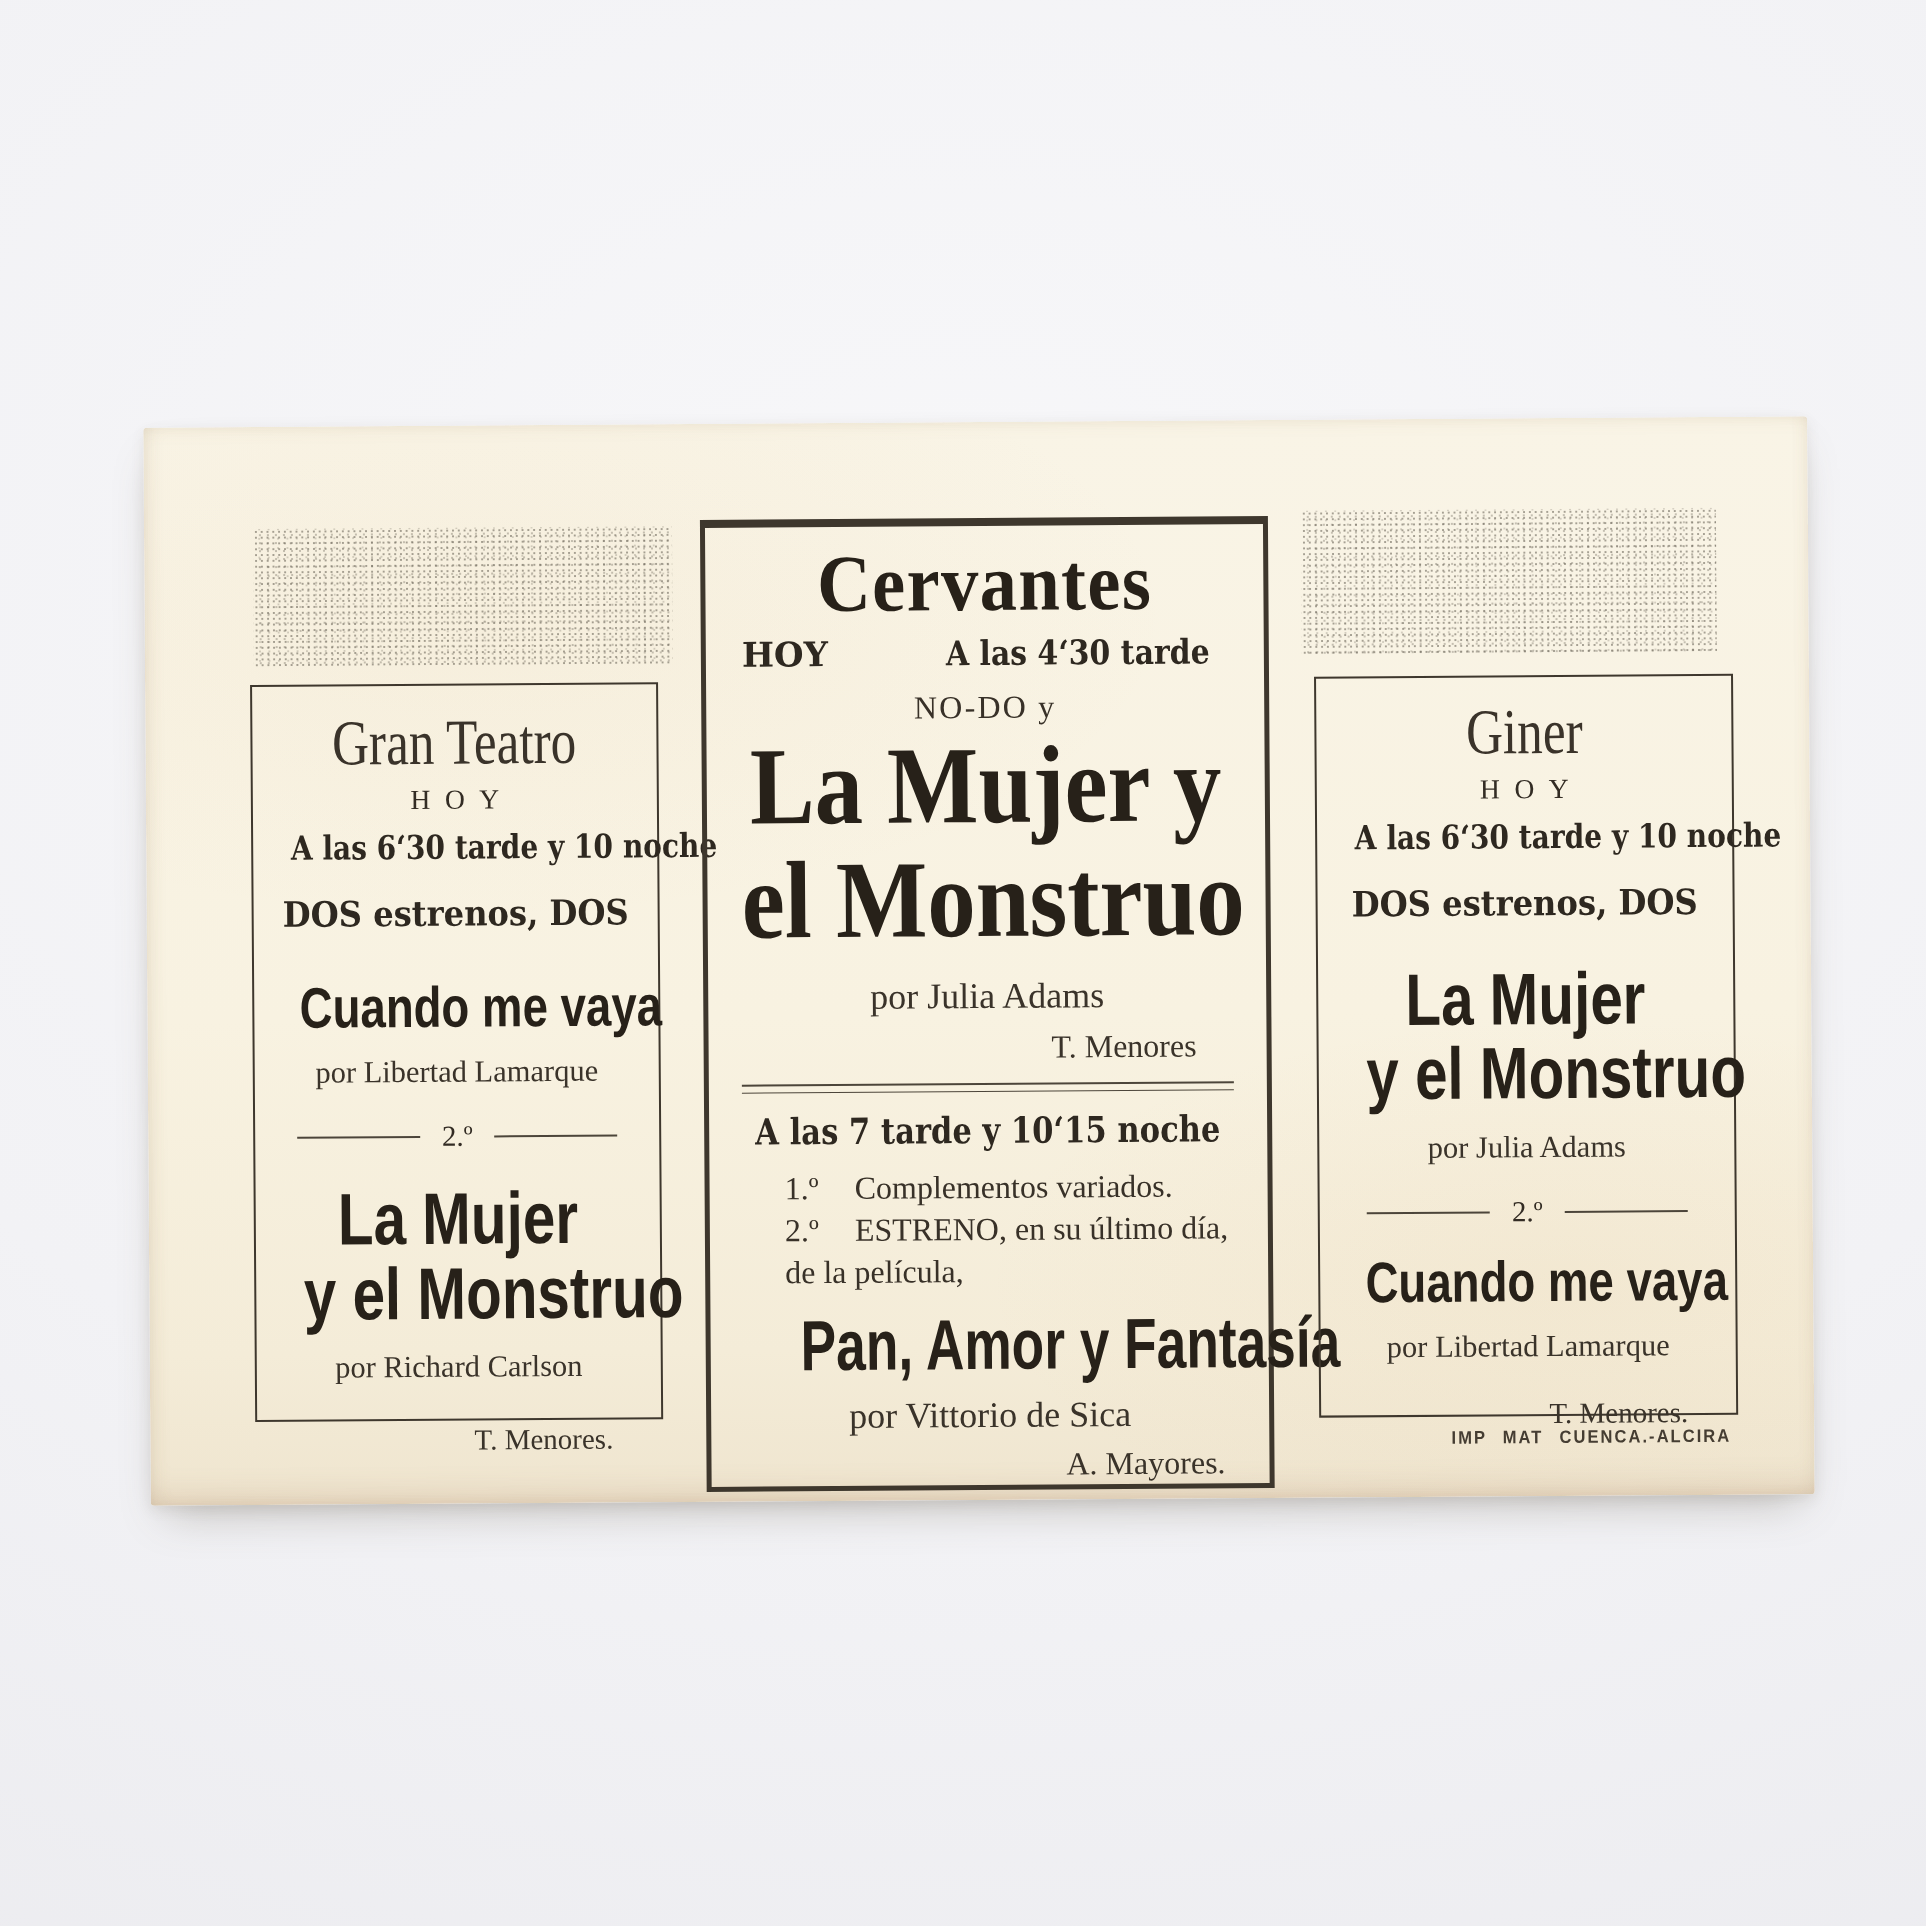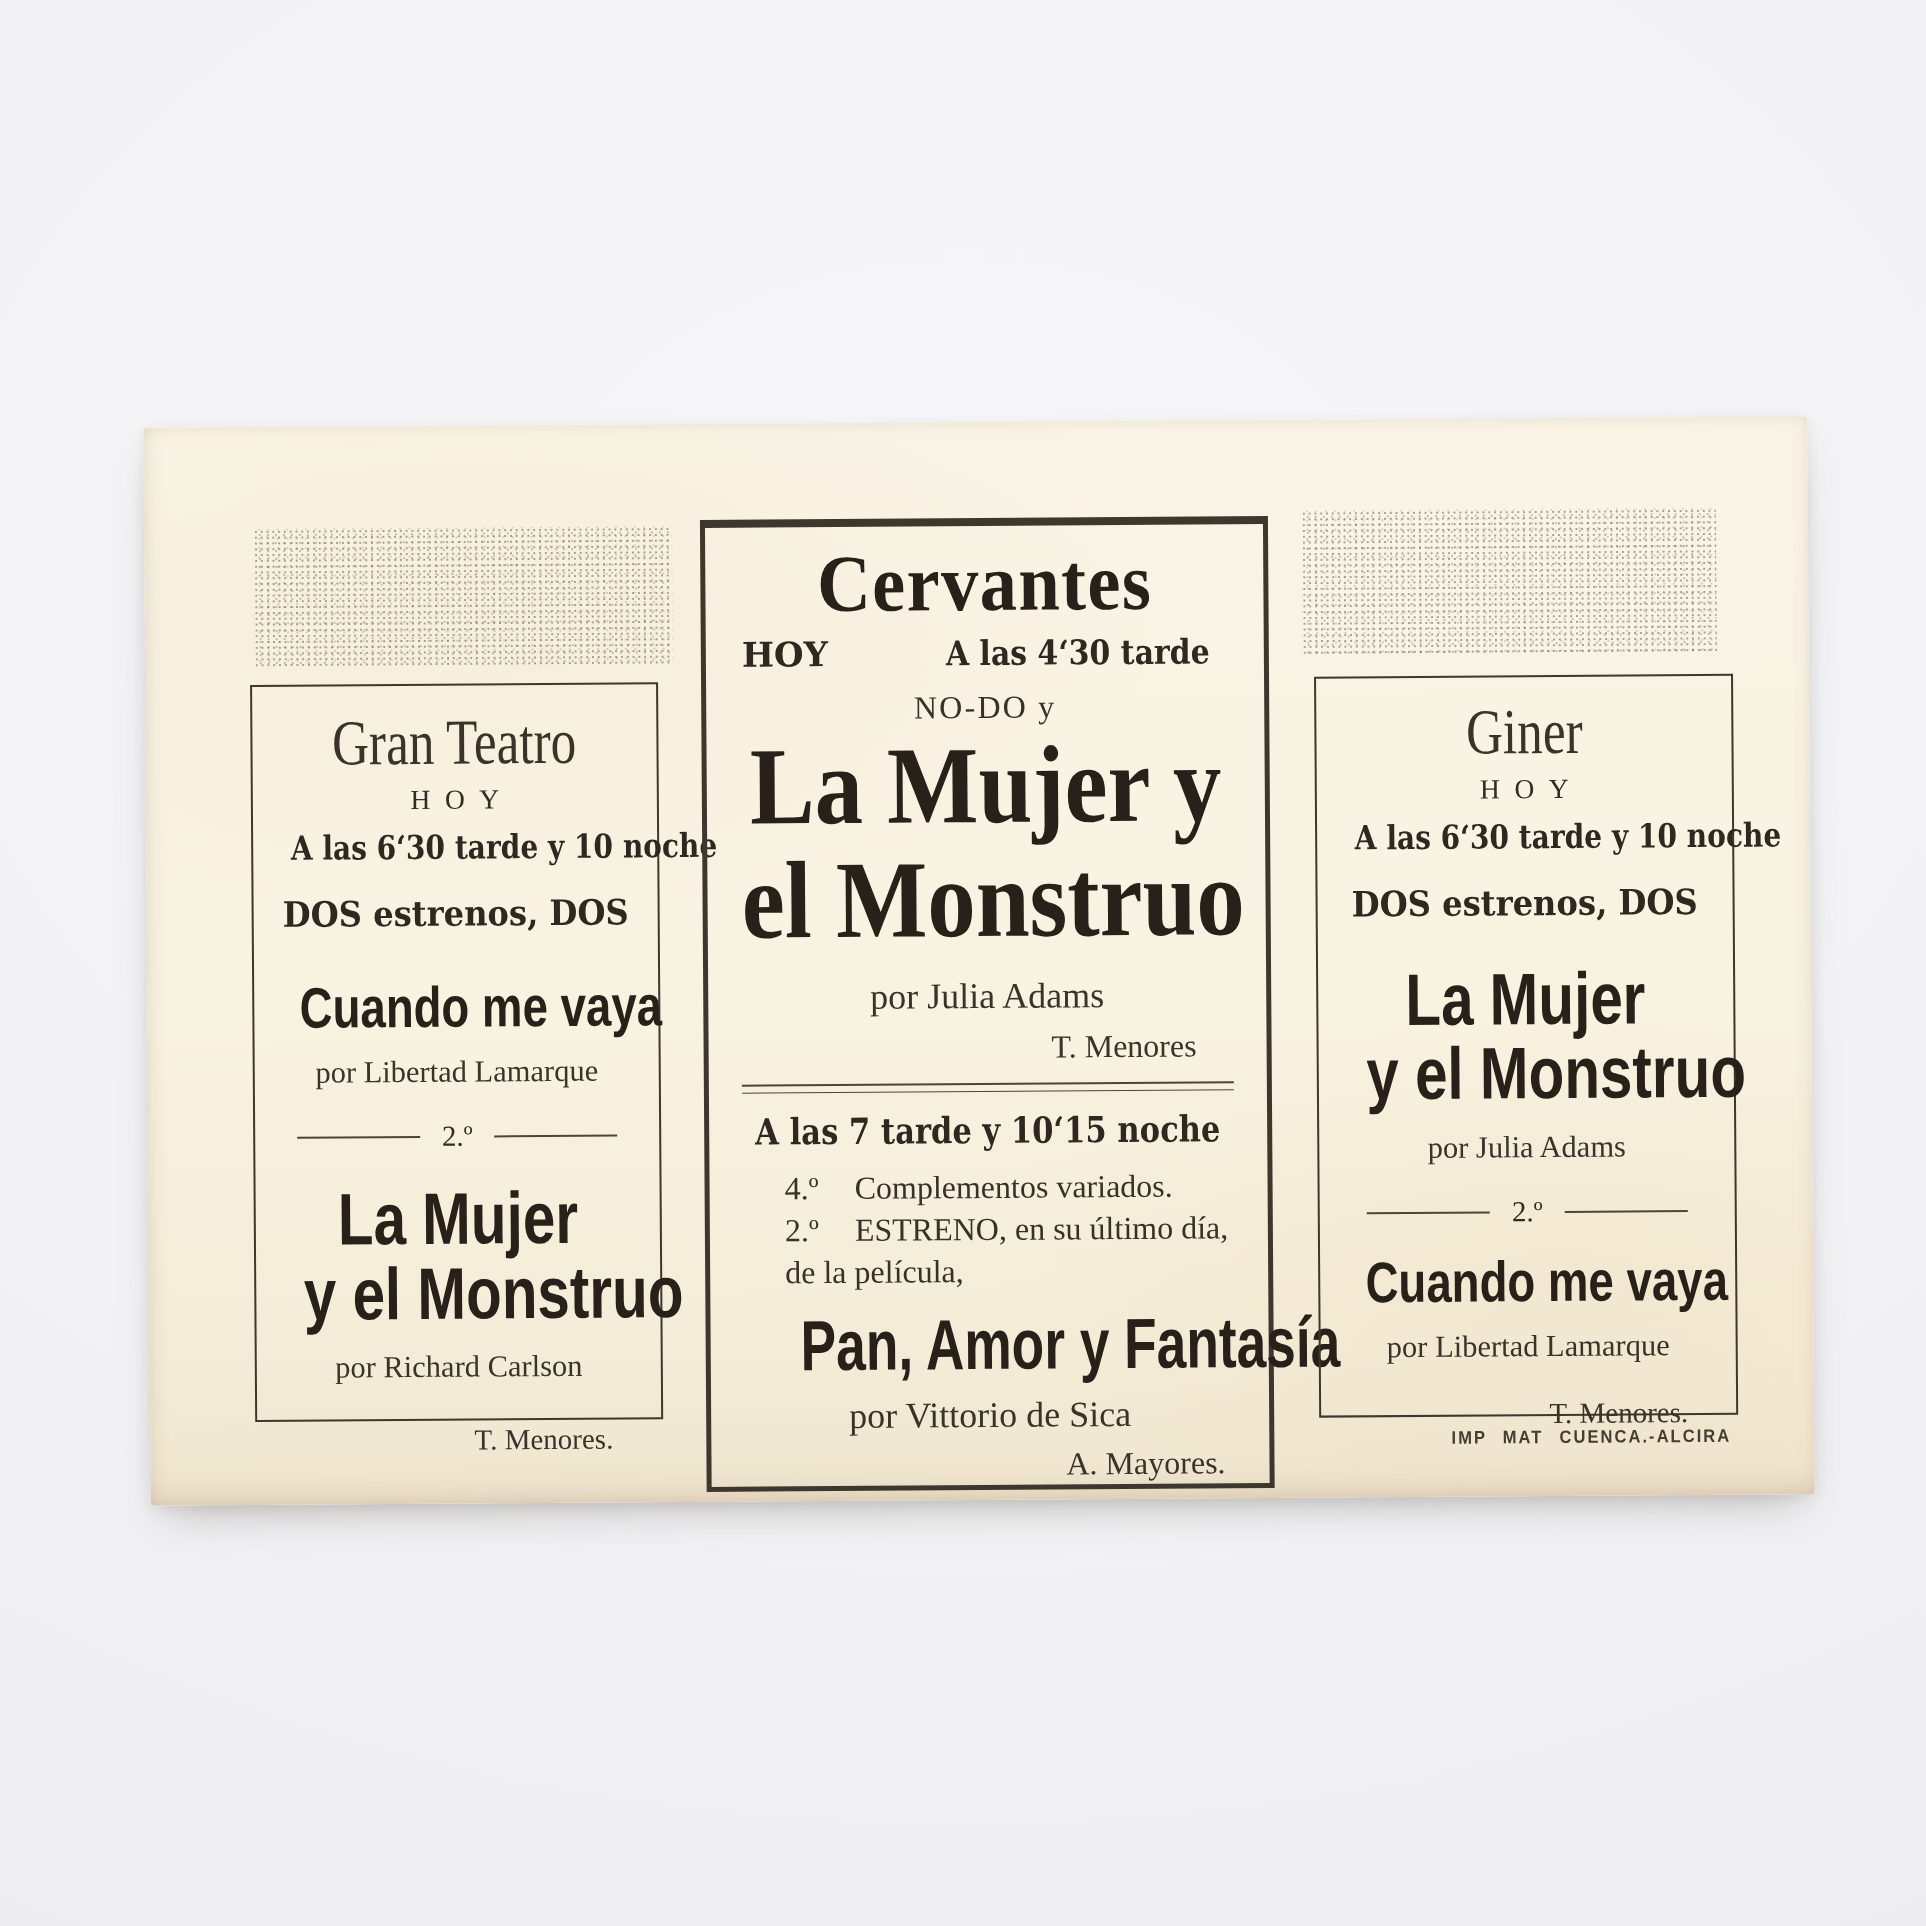--- a/index.html
+++ b/index.html
@@ -150,21 +150,21 @@
       <div class="nodo roman">NO-DO y</div>
       <div class="big-title roman-b">
         <div><span class="cx sx88">La Mujer y</span></div>
         <div><span class="cx sx88">el Monstruo</span></div>
       </div>
       <div class="credit-lg roman">por Julia Adams</div>
       <div class="rating-c roman">T. Menores</div>
       <div class="double-rule"></div>
       <div class="session2 slab-b"><span class="cx sx85">A las 7 tarde y 10‘15 noche</span></div>
       <div class="program">
-        <div><span class="num">4.º</span><span>Complementos variados.</span></div>
+        <div><span class="num">1.º</span><span>Complementos variados.</span></div>
         <div><span class="num">2.º</span><span>ESTRENO, en su último día,</span></div>
         <div class="cont">de la película,</div>
       </div>
       <div class="pan-title sans-b"><span class="cx sx75">Pan, Amor y Fantasía</span></div>
       <div class="credit-lg2 roman">por Vittorio de Sica</div>
       <div class="rating-c2 roman">A. Mayores.</div>
     </section>
 
     <section class="panel" id="panel-right">
       <div class="venue-sans"><span class="cx sx80">Giner</span></div>

